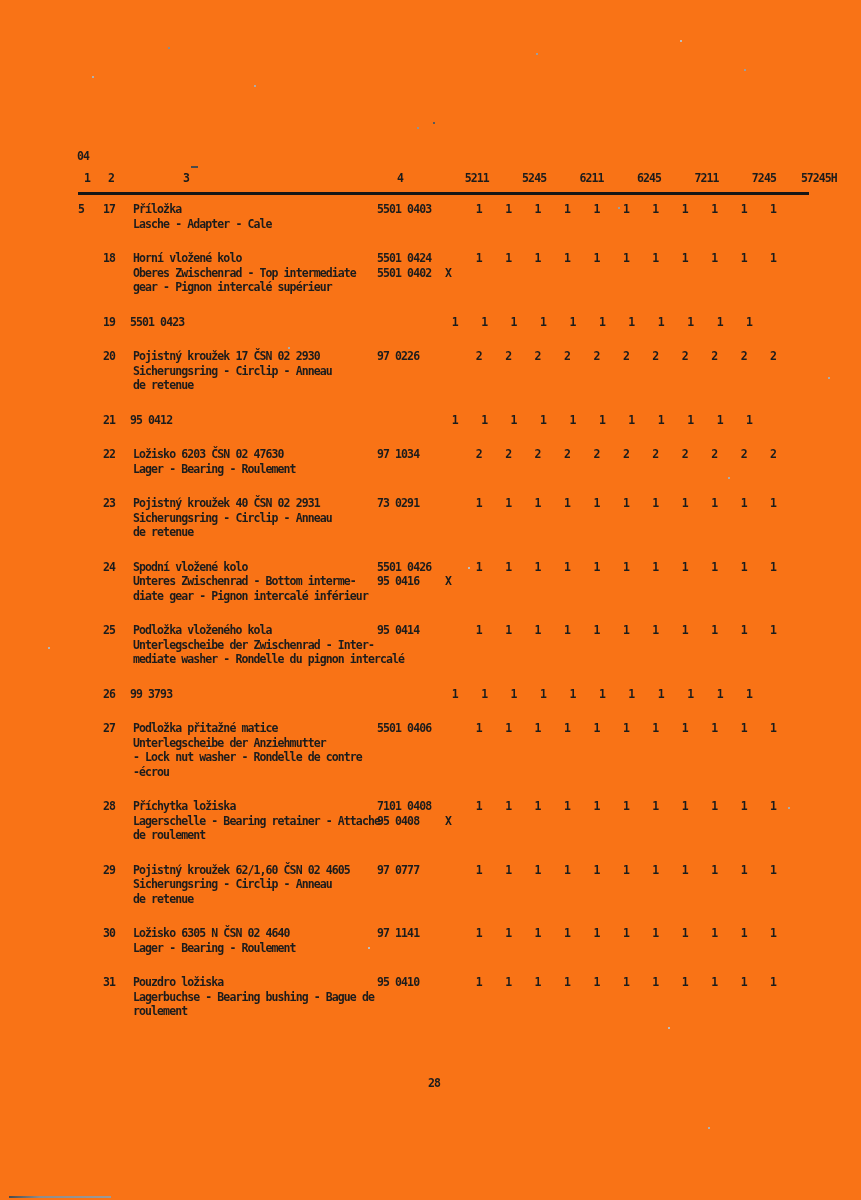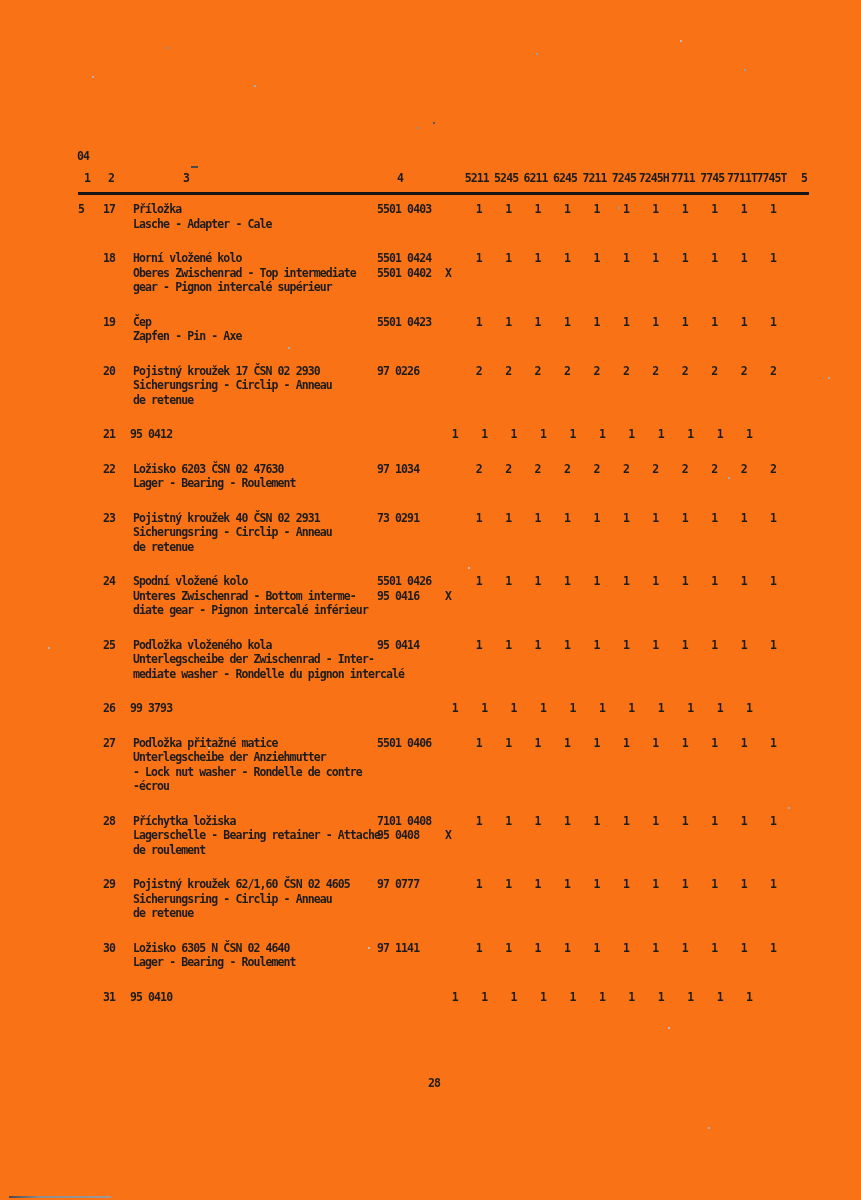--- a/index.html
+++ b/index.html
@@ -11,21 +11,21 @@
     letter-spacing:-0.9px; color:#1c1c1c; overflow:hidden;
     margin:0 auto;
   }
   .section-code { position:absolute; left:77px; top:149px; }
   .grid { display:grid; grid-template-columns:18px 30px 247px 65px 24px 324px 36px; }
   .header-grid { position:absolute; left:78px; top:171px; width:744px; }
   .h-c1,.h-c2,.h-c5 { text-align:center; }
   .h-c3 { padding-left:57px; }
   .h-c4 { padding-left:24px; }
   .qty-flex { display:flex; padding-left:2px; }
-  .header-grid .qty-flex { padding-left:0; }
+  .header-grid .qty-flex { padding-left:0;gap:28px; }
   .qty-flex span { width:29.45px; flex:0 0 29.45px; text-align:center; white-space:nowrap; }
   .rule { position:absolute; left:78px; top:192px; width:731px; height:3px; background:#161616; }
   .tbody { position:absolute; left:78px; top:202px; width:744px; }
   .row { margin-bottom:20px; }
   .c2 { padding-left:7px; }
   .c3 { padding-left:7px; }
   .c3 div, .c4 div { white-space:nowrap; }
   .c4 { padding-left:4px; }
   .c5 { padding-left:7px; }
   .page-number { position:absolute; left:428px; top:1076px; }
@@ -131,24 +131,20 @@
           <span>1</span>
           <span>1</span>
           <span>1</span>
         </div>
     <div class="cell c7"></div>
   </div>
 
   <div class="grid row">
     <div class="cell c1"></div>
     <div class="cell c2">19</div>
-    <div class="cell c3">
-          <div>Čep</div>
-          <div>Zapfen - Pin - Axe</div>
-        </div>
     <div class="cell c4">
           <div>5501 0423</div>
         </div>
     <div class="cell c5">
           <div>&nbsp;</div>
         </div>
     <div class="cell qty-flex c6">
           <span>1</span>
           <span>1</span>
           <span>1</span>
@@ -483,20 +479,25 @@
           <span>1</span>
           <span>1</span>
           <span>1</span>
         </div>
     <div class="cell c7"></div>
   </div>
 
   <div class="grid row">
     <div class="cell c1"></div>
     <div class="cell c2">31</div>
+    <div class="cell c3">
+          <div>Pouzdro ložiska</div>
+          <div>Lagerbuchse - Bearing bushing - Bague de</div>
+          <div>roulement</div>
+        </div>
     <div class="cell c4">
           <div>95 0410</div>
         </div>
     <div class="cell c5">
           <div>&nbsp;</div>
         </div>
     <div class="cell qty-flex c6">
           <span>1</span>
           <span>1</span>
           <span>1</span>

